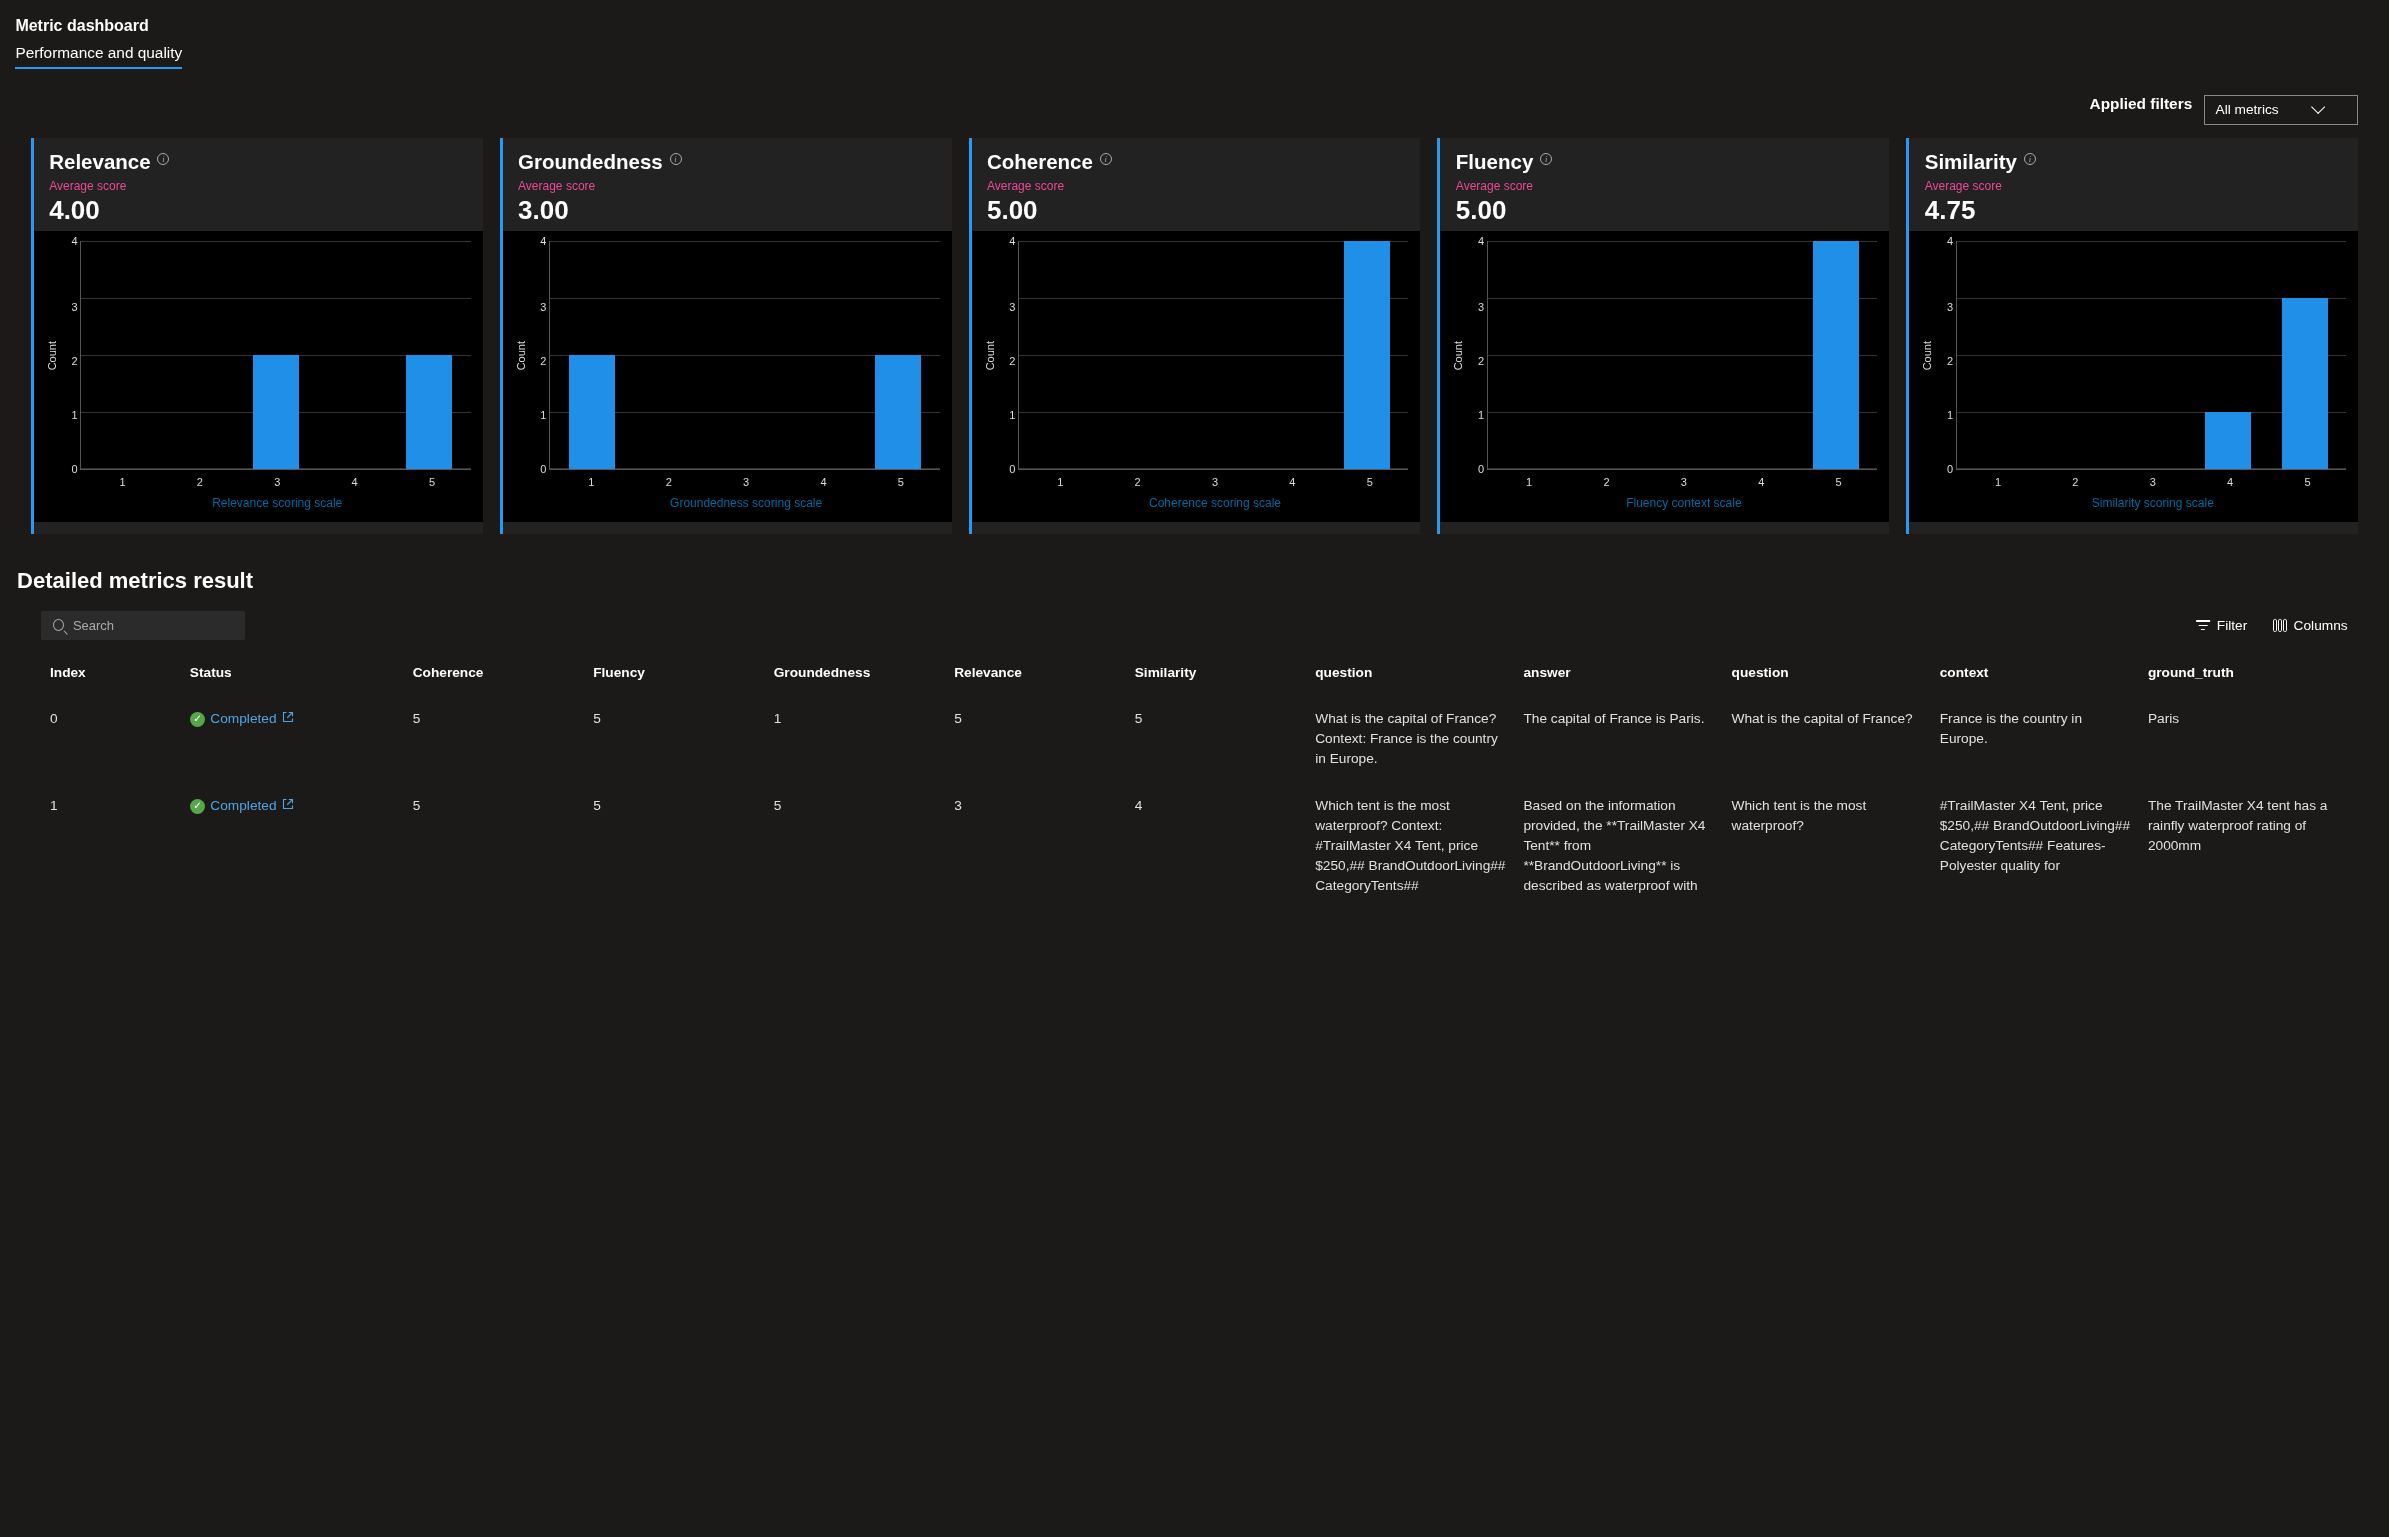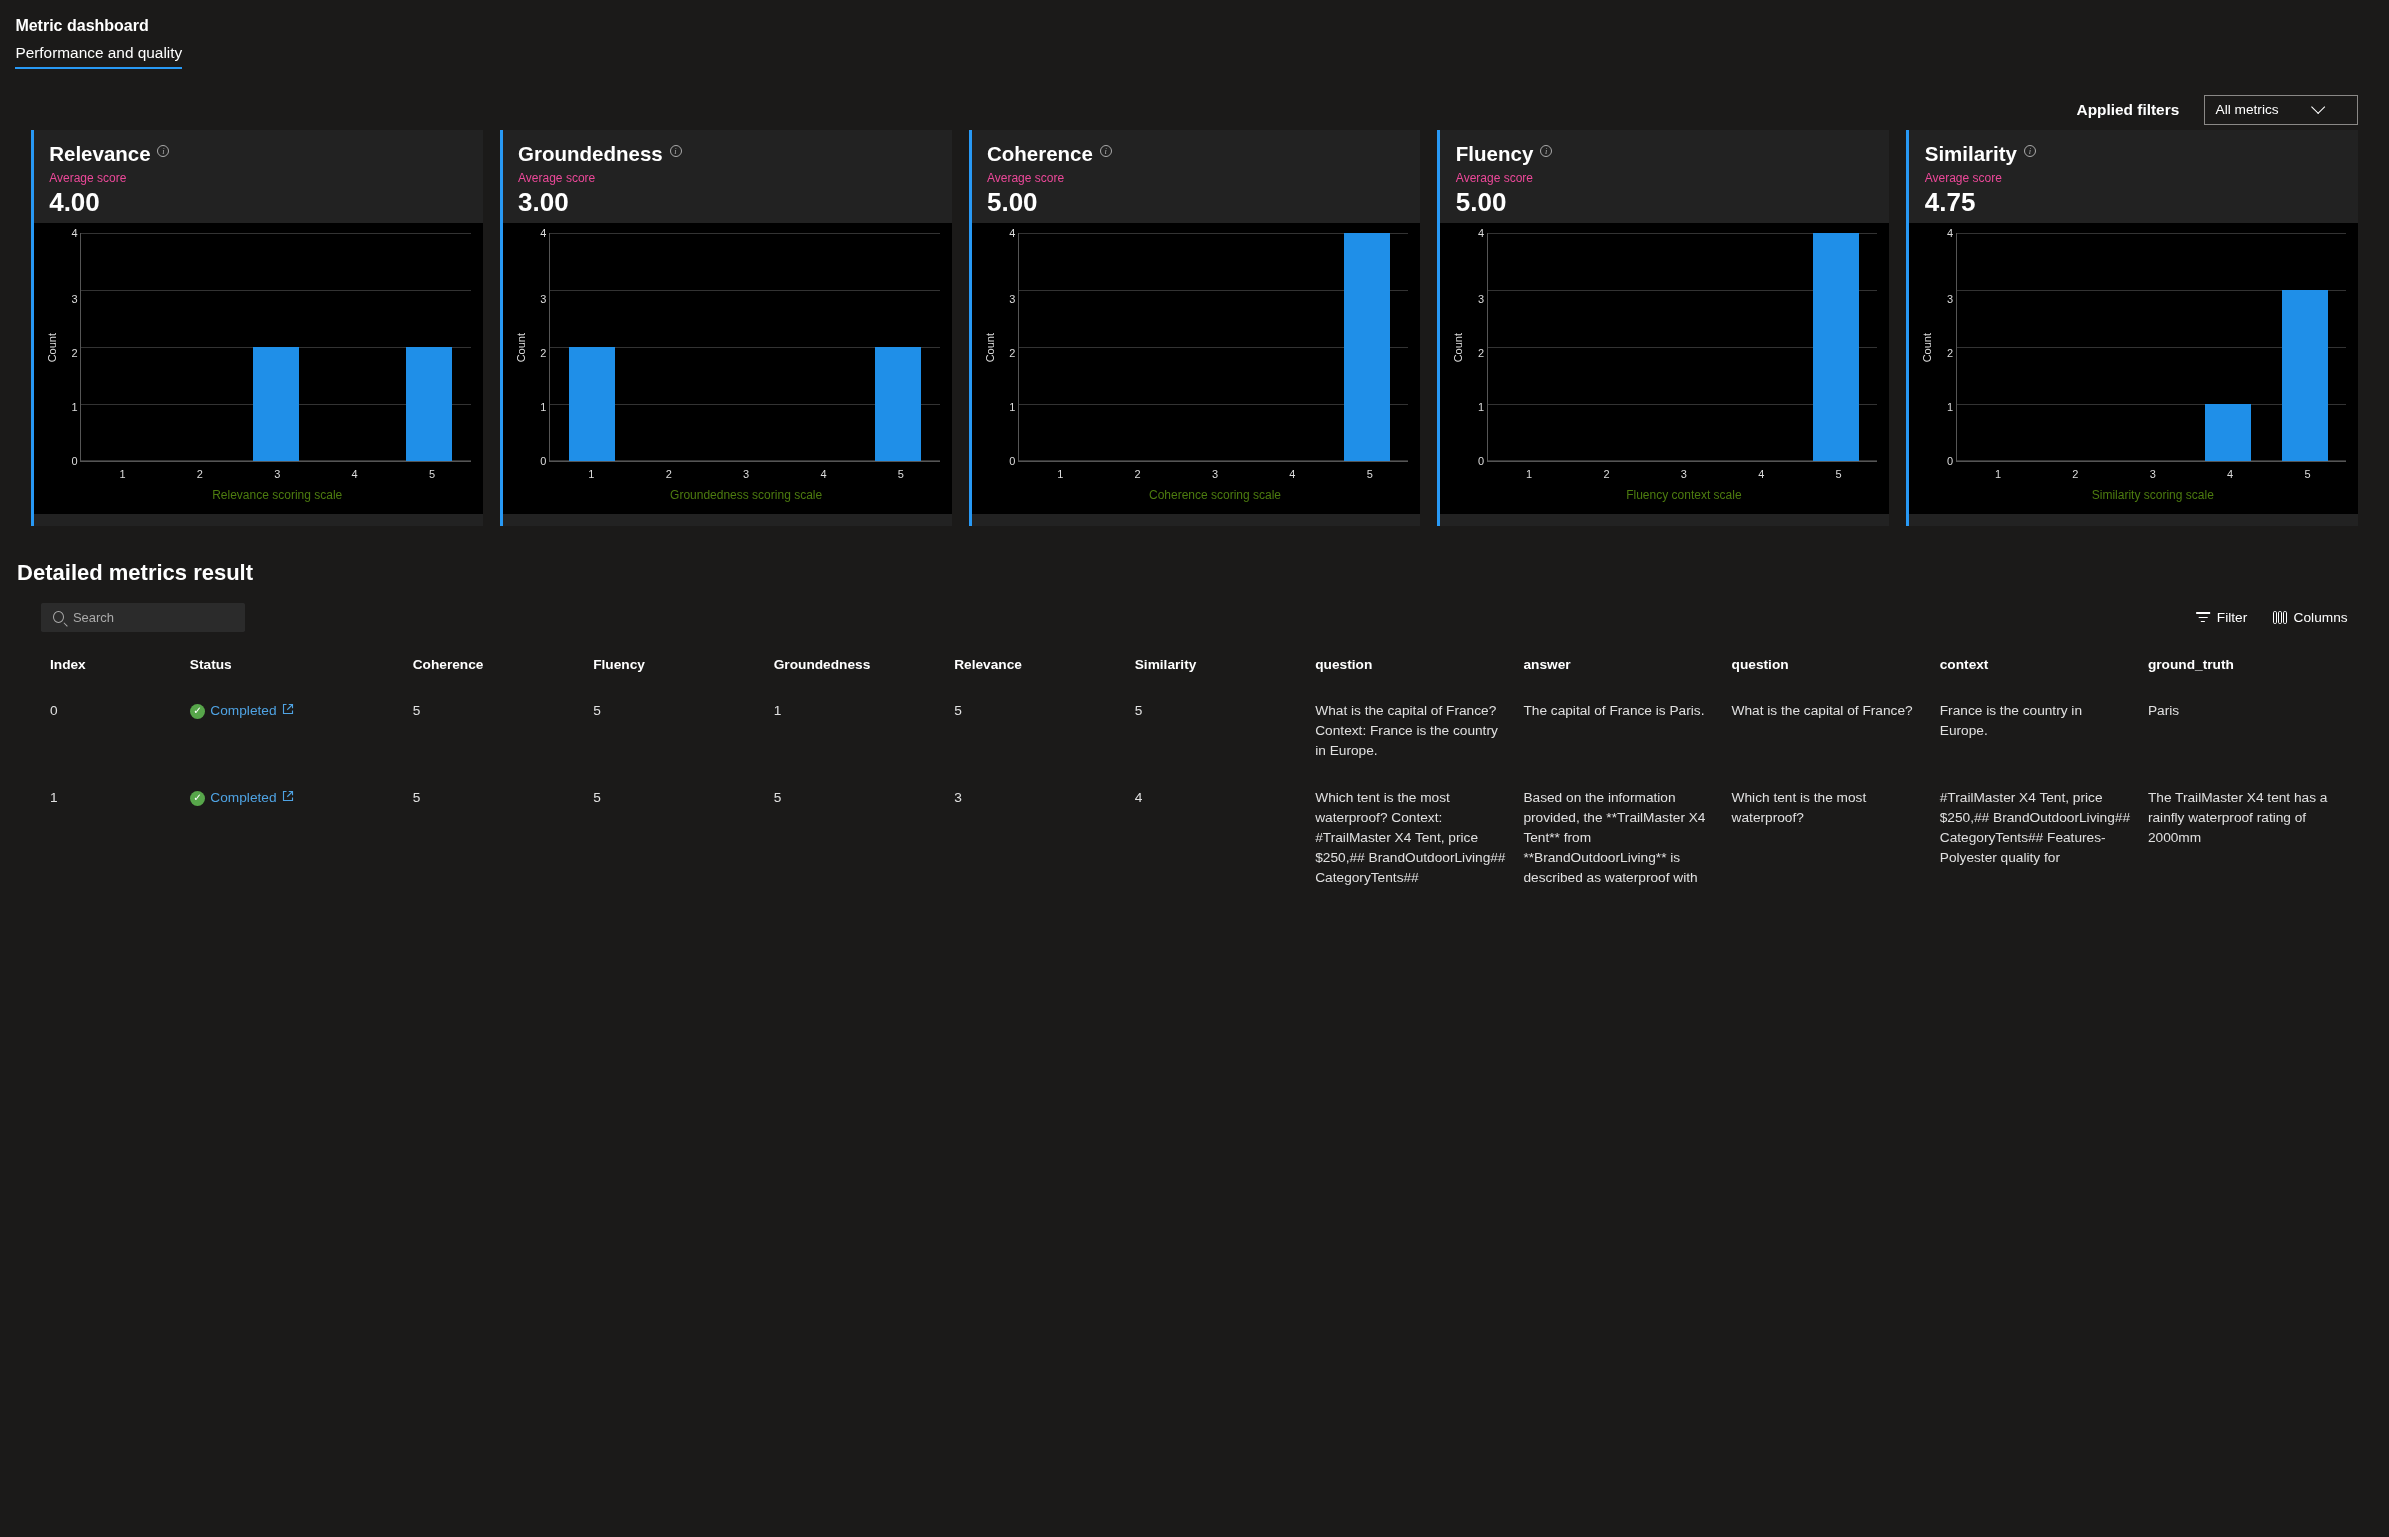--- a/index.html
+++ b/index.html
@@ -29,23 +29,22 @@
     padding-bottom: 5.1px;
     cursor: pointer;
   }
   .tab.active {
     color: #ffffff;
     border-bottom: 2.6px solid #2899f5;
   }
   .filters-row {
     display: flex;
     justify-content: flex-end;
-    align-items: center;
-    gap: 25px;
-    margin-bottom: 5px;
+    gap: 12px;
+    margin-bottom: 13px;
     padding-right: 15.4px;
   }
   .filters-label {
     font-size: 15.4px;
     font-weight: 600;
   }
   .filters-select {
     background: #1b1a19;
     border: 0.9px solid #8a8886;
     color: #ffffff;
@@ -194,21 +193,21 @@
     justify-content: space-around;
     font-size: 11px;
     color: #ddd;
     margin-left: 38px;
     margin-top: 5.1px;
   }
   .x-tick { flex: 1; text-align: center; }
   .x-axis-label {
     text-align: center;
     font-size: 12px;
-    color: #4d7c0f;
+    color: #0369a1;
     margin-top: 8.6px;
     margin-left: 38px;
   }
 
   .section-title {
     font-size: 22px;
     font-weight: 600;
     margin: 8.6px 1.7px 17px 1.7px;
   }
   .toolbar-row {

